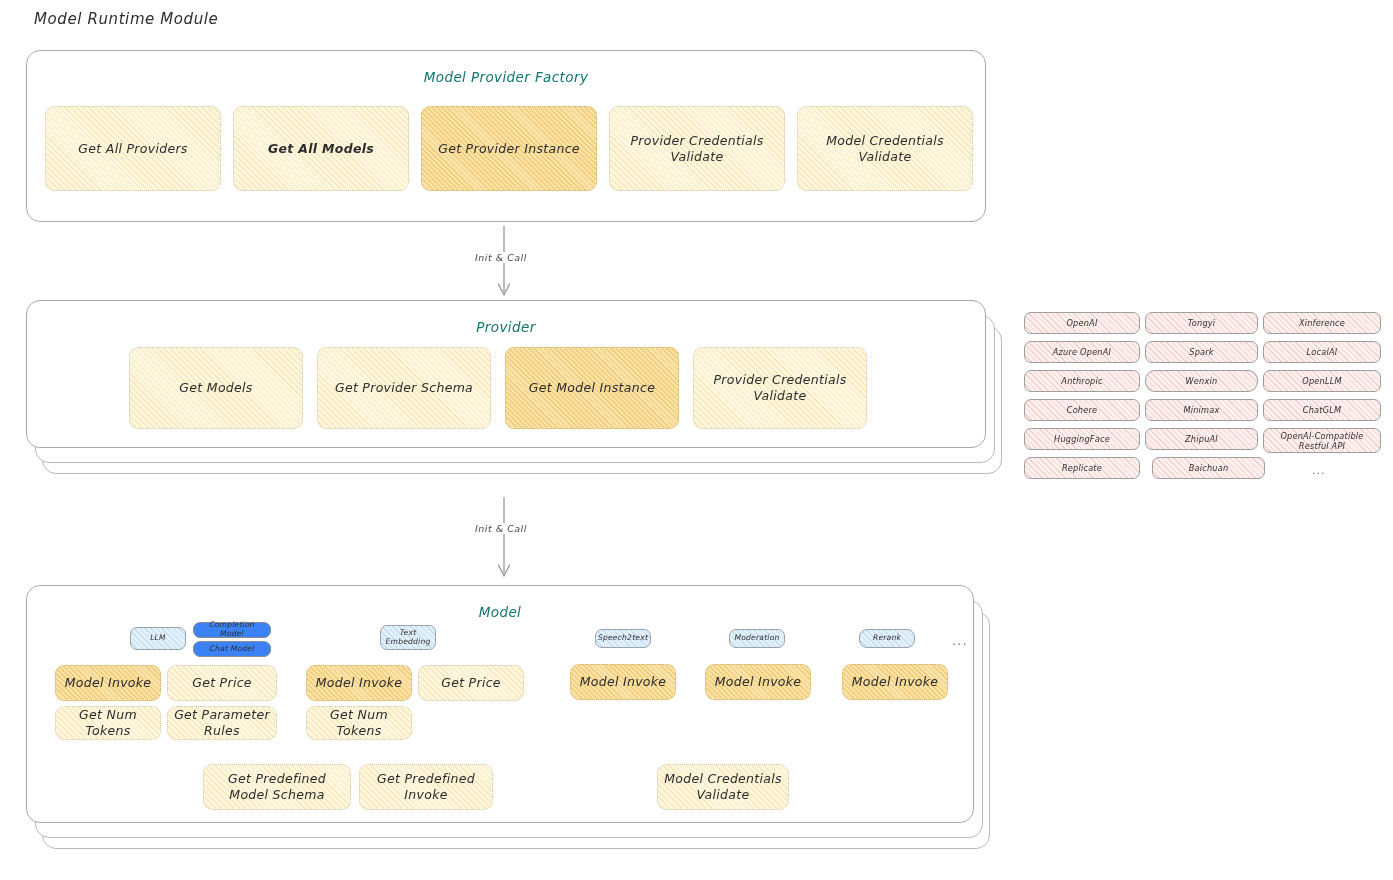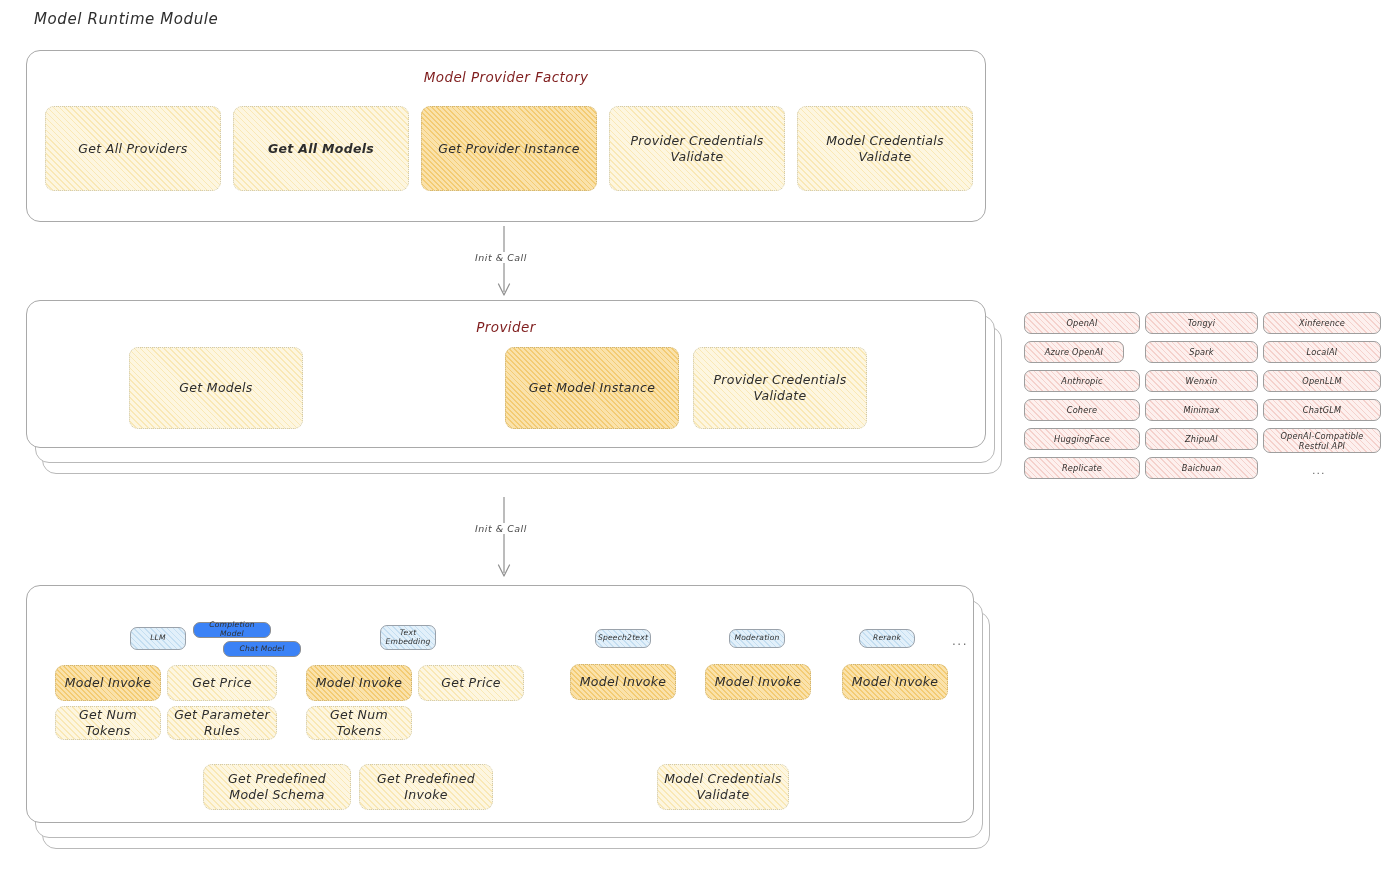--- a/index.html
+++ b/index.html
@@ -36,21 +36,21 @@
   .stack .panel{
     position:absolute;left:0;top:0;
     border:1.3px solid #a9a9a9;
     border-radius:14px;
     background:#ffffff;
     box-sizing:border-box;
     z-index:4;
   }
   .panel-title{
     position:absolute;left:0;right:0;top:18px;
-    text-align:center;font-size:13.5px;color:#7f1d1d;
+    text-align:center;font-size:13.5px;color:#0f766e;
     font-style:italic;letter-spacing:.4px;
   }
 
   
   .node{
     position:absolute;box-sizing:border-box;
     display:flex;align-items:center;justify-content:center;
     text-align:center;
     border-radius:9px;
     font-size:12.5px;font-style:italic;letter-spacing:.3px;
@@ -147,40 +147,41 @@
   </div>
   <div class="arrow-label" style="left:471px;top:252px;">Init &amp; Call</div>
 
   <div class="stack" style="left:26px;top:300px;width:960px;height:175px;">
     <div class="layer l3" style="width:960px;height:148px;"></div>
     <div class="layer l2" style="width:960px;height:148px;"></div>
     <div class="panel" style="width:960px;height:148px;">
       <div class="panel-title">Provider</div>
 
       <div class="node cream" style="left:102px;top:46px;width:174px;height:82px;">Get Models</div>
+      <div class="node cream" style="left:290px;top:46px;width:174px;height:82px;">Get Provider Schema</div>
       <div class="node gold" style="left:478px;top:46px;width:174px;height:82px;">Get Model Instance</div>
       <div class="node cream" style="left:666px;top:46px;width:174px;height:82px;">Provider Credentials Validate</div>
     </div>
   </div>
 
   <div style="position:absolute;left:1024px;top:300px;width:360px;height:175px;margin-top:12px;">
 
     <div class="chip" style="left:0px;top:0px;width:116px;height:22px;">OpenAI</div>
-    <div class="chip" style="left:0px;top:29px;width:100px;height:22px;">Azure OpenAI</div>
+    <div class="chip" style="left:0px;top:29px;width:116px;height:22px;">Azure OpenAI</div>
     <div class="chip" style="left:0px;top:58px;width:116px;height:22px;">Anthropic</div>
     <div class="chip" style="left:0px;top:87px;width:116px;height:22px;">Cohere</div>
     <div class="chip" style="left:0px;top:116px;width:116px;height:22px;">HuggingFace</div>
     <div class="chip" style="left:0px;top:145px;width:116px;height:22px;">Replicate</div>
 
     <div class="chip" style="left:121px;top:0px;width:113px;height:22px;">Tongyi</div>
     <div class="chip" style="left:121px;top:29px;width:113px;height:22px;">Spark</div>
-    <div class="chip" style="left:121px;top:58px;width:113px;height:22px;">Wenxin</div>
+    <div class="chip" style="left:121px;top:58px;width:113px;height:22px;border-radius:10px;">Wenxin</div>
     <div class="chip" style="left:121px;top:87px;width:113px;height:22px;">Minimax</div>
     <div class="chip" style="left:121px;top:116px;width:113px;height:22px;">ZhipuAI</div>
-    <div class="chip" style="left:121px;top:145px;width:113px;height:22px;">Baichuan</div>
+    <div class="chip" style="left:128px;top:145px;width:113px;height:22px;">Baichuan</div>
 
     <div class="chip" style="left:239px;top:0px;width:118px;height:22px;">Xinference</div>
     <div class="chip" style="left:239px;top:29px;width:118px;height:22px;">LocalAI</div>
     <div class="chip" style="left:239px;top:58px;width:118px;height:22px;">OpenLLM</div>
     <div class="chip" style="left:239px;top:87px;width:118px;height:22px;">ChatGLM</div>
     <div class="chip" style="left:239px;top:116px;width:118px;height:25px;">OpenAI-Compatible Restful API</div>
     <div class="ellipsis-chip" style="left:288px;top:152px;">...</div>
   </div>
 
   <div class="arrow" style="left:494px;top:497px;width:20px;height:84px;">
@@ -188,25 +189,26 @@
       <path d="M10 0 L10 76" stroke="#8f8f8f" stroke-width="1.2" fill="none"></path>
       <path d="M4.5 68 L10 79 L15.5 68" stroke="#8f8f8f" stroke-width="1.2" fill="none" stroke-linecap="round" stroke-linejoin="round"></path>
     </svg>
   </div>
   <div class="arrow-label" style="left:471px;top:523px;">Init &amp; Call</div>
 
   <div class="stack" style="left:26px;top:585px;width:965px;height:265px;">
     <div class="layer l3" style="width:948px;height:238px;"></div>
     <div class="layer l2" style="width:948px;height:238px;"></div>
     <div class="panel" style="width:948px;height:238px;">
+      <div class="panel-title">Model</div>
       <div class="dots" style="left:925px;top:48px;">...</div>
 
       <div class="tag blue" style="left:103px;top:41px;width:56px;height:23px;">LLM</div>
       <div class="tag white" style="left:166px;top:36px;width:78px;height:16px;">Completion Model</div>
-      <div class="tag white" style="left:166px;top:55px;width:78px;height:16px;margin-left:30px;">Chat Model</div>
+      <div class="tag white" style="left:166px;top:55px;width:78px;height:16px;">Chat Model</div>
 
       <div class="node gold" style="left:28px;top:79px;width:106px;height:36px;">Model Invoke</div>
       <div class="node cream" style="left:140px;top:79px;width:110px;height:36px;">Get Price</div>
       <div class="node cream" style="left:28px;top:120px;width:106px;height:34px;">Get Num Tokens</div>
       <div class="node cream" style="left:140px;top:120px;width:110px;height:34px;">Get Parameter Rules</div>
 
       <div class="tag blue" style="left:353px;top:39px;width:56px;height:25px;">Text Embedding</div>
 
       <div class="node gold" style="left:279px;top:79px;width:106px;height:36px;">Model Invoke</div>
       <div class="node cream" style="left:391px;top:79px;width:106px;height:36px;">Get Price</div>

